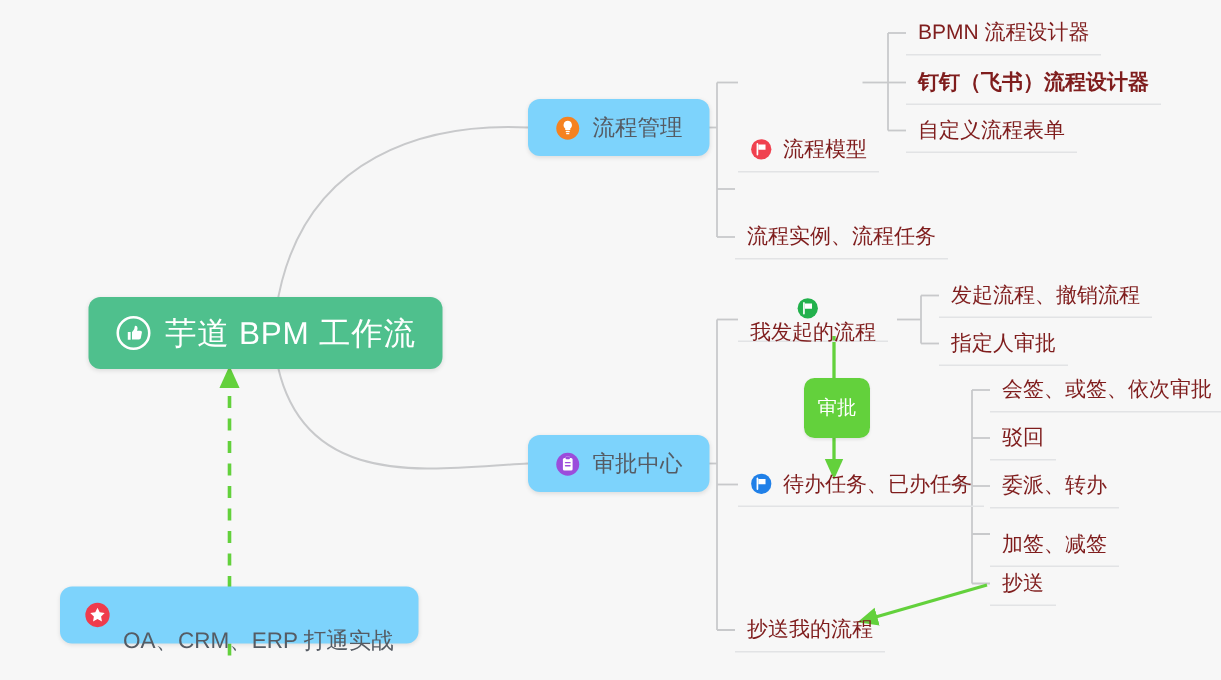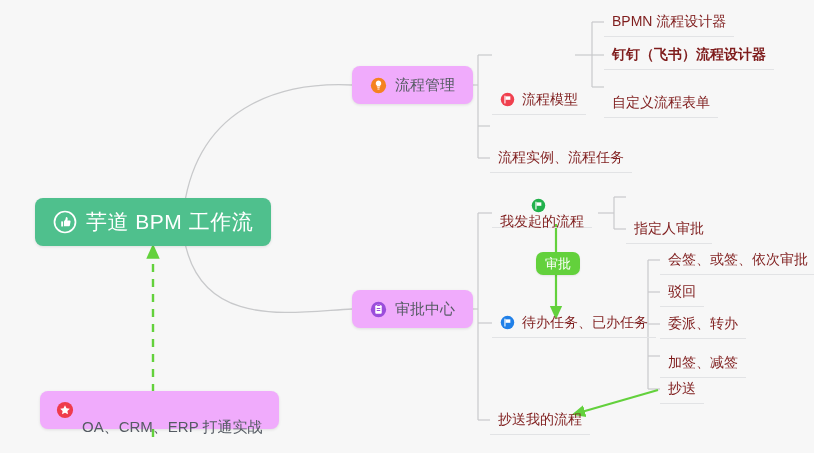--- a/index.html
+++ b/index.html
@@ -36,31 +36,32 @@
     white-space: nowrap;
   }
 
   
   .root {
     background: #4fc08d;
     border-radius: 8px;
     padding: 0 18px;
     height: 48px;
     box-shadow: 0 1px 3px rgba(0,0,0,0.10);
+    margin-left: 24px;
   }
   .root .label {
     color: #ffffff;
     font-size: 21px;
     letter-spacing: 0.5px;
   }
   .root .ic { margin-right: 9px; }
 
   
   .card {
-    background: #f0abfc;
+    background: #7dd3fc;
     border-radius: 8px;
     padding: 0 16px;
     height: 34px;
     box-shadow: 0 1px 3px rgba(0,0,0,0.10);
     text-align: center;
   }
   .card .label {
     color: #555b63;
     font-size: 14px;
   }
@@ -77,21 +78,21 @@
     color: #5b6067;
     font-size: 13.5px;
   }
   .plain .ic { margin-right: 7px; }
   .plain .label { color: #7f1d1d; font-size: 14px; text-align: right; }
 
   
   .badge {
     background: #63d13c;
     border-radius: 7px;
-    height: 23px;
+    height: 40px;
     padding: 0 9px;
     justify-content: flex-start;
     box-shadow: 0 1px 2px rgba(0,0,0,0.08);
   }
   .badge .label {
     color: #ffffff;
     font-size: 13px;
   }
 
   
@@ -198,21 +199,21 @@
     </span>
     <span class="label">流程模型</span>
   </div>
 
   <div class="node plain" style="left:604px; top:7px;">
     <span class="label">BPMN 流程设计器</span>
   </div>
   <div class="node plain" style="left:604px; top:40px;font-weight:bold;">
     <span class="label">钉钉（飞书）流程设计器</span>
   </div>
-  <div class="node plain" style="left:604px; top:88px;">
+  <div class="node plain" style="left:604px; top:72px;">
     <span class="label">自定义流程表单</span>
   </div>
 
   <div class="node plain" style="left:490px; top:143px;">
     <span class="label">流程实例、流程任务</span>
   </div>
 
   <div class="node card card-big" style="left:352px; top:290px;">
     <span class="ic">
       <svg width="17" height="17" viewBox="0 0 20 20">
@@ -230,20 +231,23 @@
   <div class="node plain" style="left:492px; top:198px;flex-direction:column;">
     <span class="ic">
       <svg width="15" height="15" viewBox="0 0 20 20">
         <circle cx="10" cy="10" r="9" fill="#22b14c"></circle>
         <path d="M6.6 5.3 v9.4" stroke="#ffffff" stroke-width="1.5" stroke-linecap="round"></path>
         <path d="M7.4 5.8 h6.4 v4.6 h-6.4 z" fill="#ffffff"></path>
       </svg>
     </span>
     <span class="label">我发起的流程</span>
   </div>
+  <div class="node plain" style="left:626px; top:182px;">
+    <span class="label">发起流程、撤销流程</span>
+  </div>
   <div class="node plain" style="left:626px; top:214px;">
     <span class="label">指定人审批</span>
   </div>
 
   <div class="node badge" style="left:536px; top:252px;">
     <span class="label">审批</span>
   </div>
 
   <div class="node plain" style="left:492px; top:308px;">
     <span class="ic">

